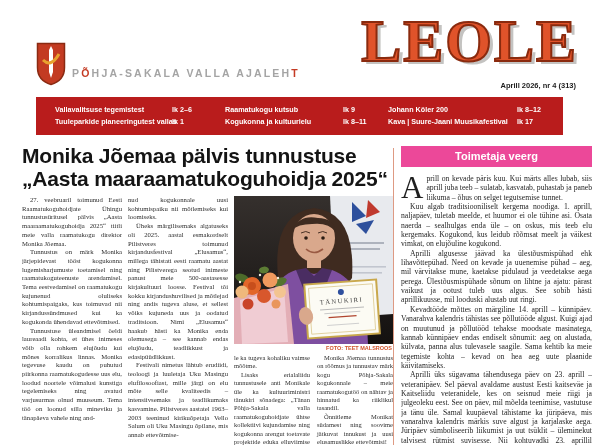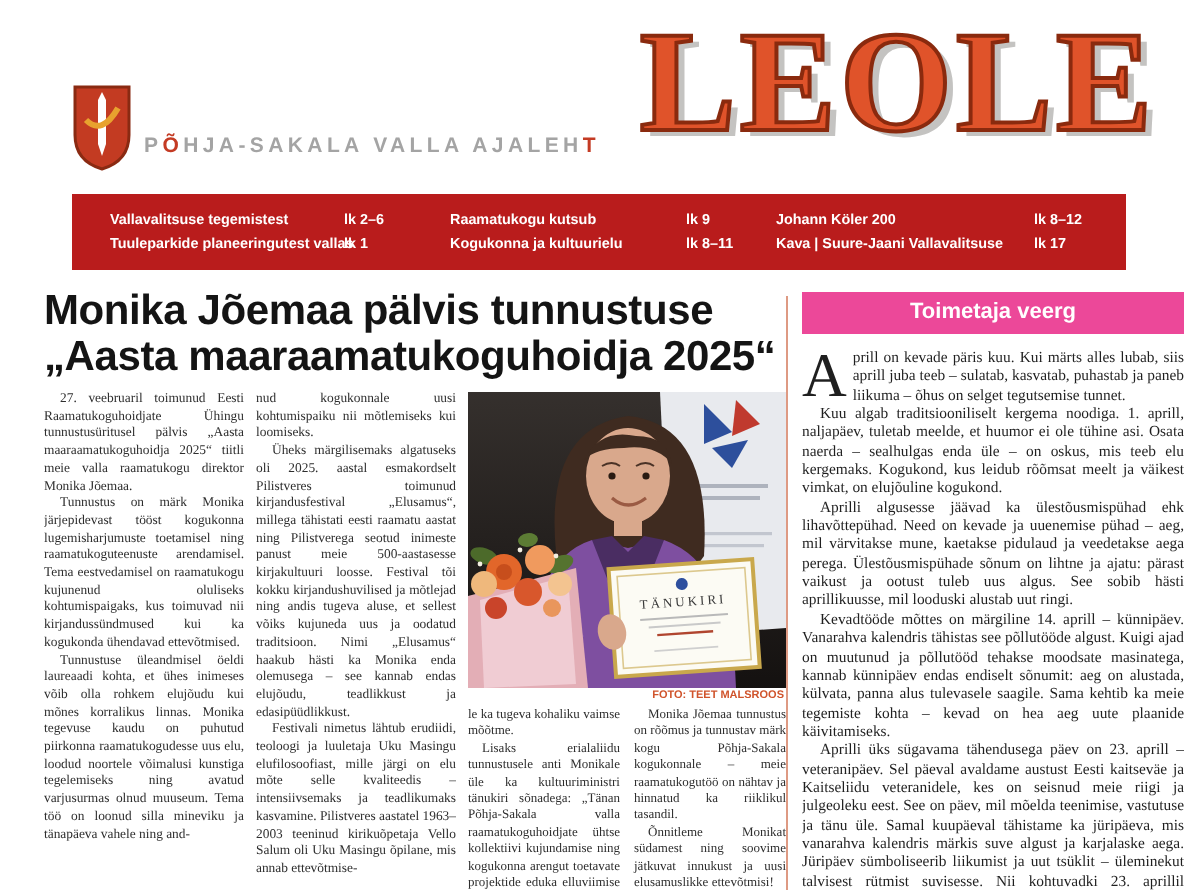--- a/index.html
+++ b/index.html
@@ -4,21 +4,21 @@
 <style>
   html,body{margin:0;padding:0;background:#ffffff;}
   .page{position:relative;width:600px;height:445px;overflow:hidden;background:#fff;font-family:"Liberation Serif",serif;}
 
   
   .crest{position:absolute;left:36px;top:42px;width:30px;height:44px;}
   .tagline{position:absolute;left:72px;top:67px;font-family:"Liberation Sans",sans-serif;
            font-weight:700;font-size:10.5px;letter-spacing:2.2px;color:#a4a4a4;white-space:nowrap;}
   .tagline .accent{color:#c43b24;}
   .logo{position:absolute;left:272px;top:4px;width:306px;text-align:right;
-        font-family:"Liberation Serif",serif;font-weight:700;font-size:72px;line-height:74px;
+        font-family:"Liberation Serif",serif;font-weight:700;font-size:60px;line-height:74px;
         color:#e0532a;letter-spacing:2px;text-shadow:4px 3px 0 #c4c3c1;-webkit-text-stroke:2px #8a2a0e;}
   .issue{position:absolute;left:330px;top:81px;width:246px;text-align:right;
          font-family:"Liberation Sans",sans-serif;font-weight:700;font-size:7.5px;color:#1c1c1c;}
 
   
   .toc{position:absolute;left:36px;top:97px;width:527px;height:38px;background:#b91c1c;
        display:flex;align-items:center;font-family:"Liberation Sans",sans-serif;
        font-weight:700;font-size:7.2px;color:#fff;}
   .toc-group{display:flex;flex-direction:column;gap:4px;}
   .toc-row{display:flex;line-height:8px;}
@@ -61,20 +61,21 @@
 <div class="page">
 
   <svg class="crest" viewBox="0 0 30 44">
     <path d="M1.5,1.5 h27 v24 q0,13 -13.5,17 q-13.5,-4 -13.5,-17 z" fill="#c33b22" stroke="#8a2a12" stroke-width="1.5"></path>
     <polygon points="15,4 17,8 17,30 13,30 13,8" fill="#ffffff"></polygon>
     <polygon points="13,30 17,30 15,36" fill="#ffffff"></polygon>
     <path d="M7,18 q8,8 16,-6" fill="none" stroke="#e8a22e" stroke-width="3"></path>
   </svg>
   <div class="tagline"><span>P</span><span class="accent">Õ</span><span>HJA-SAKALA VALLA AJALEH</span><span class="accent">T</span></div>
   <div class="logo">LEOLE</div>
+  <div class="issue">Aprill 2026, nr 4 (313)</div>
 
   <nav class="toc">
     <div class="toc-group g1">
       <div class="toc-row">
           <span class="lbl">Vallavalitsuse tegemistest</span>
           <span class="pg">lk 2–6</span>
         </div>
         <div class="toc-row">
           <span class="lbl">Tuuleparkide planeeringutest vallas</span>
           <span class="pg">lk 1</span>
@@ -89,21 +90,21 @@
           <span class="lbl">Kogukonna ja kultuurielu</span>
           <span class="pg">lk 8–11</span>
         </div>
     </div>
     <div class="toc-group g3">
       <div class="toc-row">
           <span class="lbl">Johann Köler 200</span>
           <span class="pg">lk 8–12</span>
         </div>
         <div class="toc-row">
-          <span class="lbl">Kava | Suure-Jaani Vallavalitsuse</span>
+          <span class="lbl">Kava | Suure-Jaani Muusikafestival</span>
           <span class="pg">lk 17</span>
         </div>
     </div>
   </nav>
 
   <h1 class="headline" style="margin:0;">
     <div>Monika Jõemaa pälvis tunnustuse</div>
     <div>„Aasta maaraamatukoguhoidja 2025“</div>
   </h1>
 

